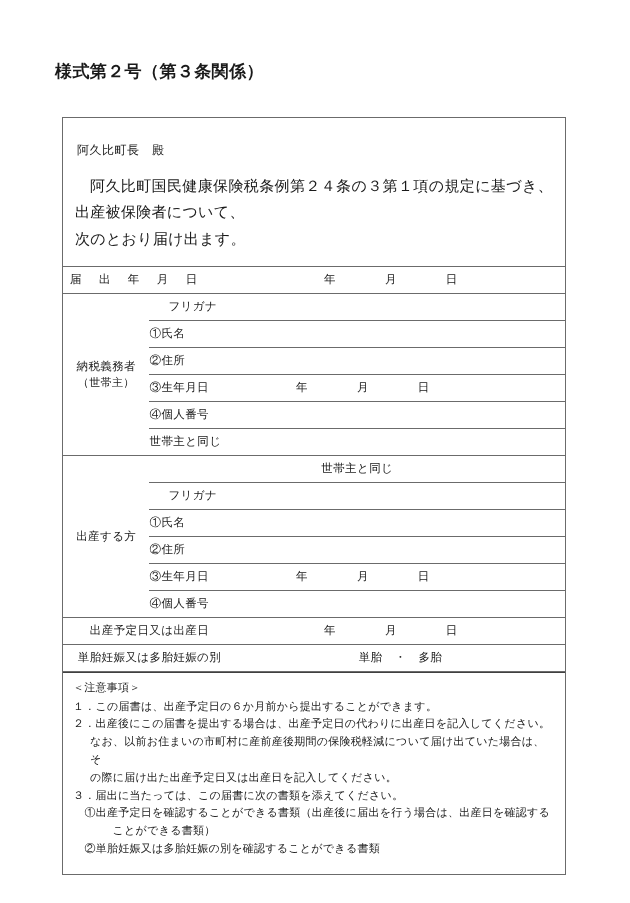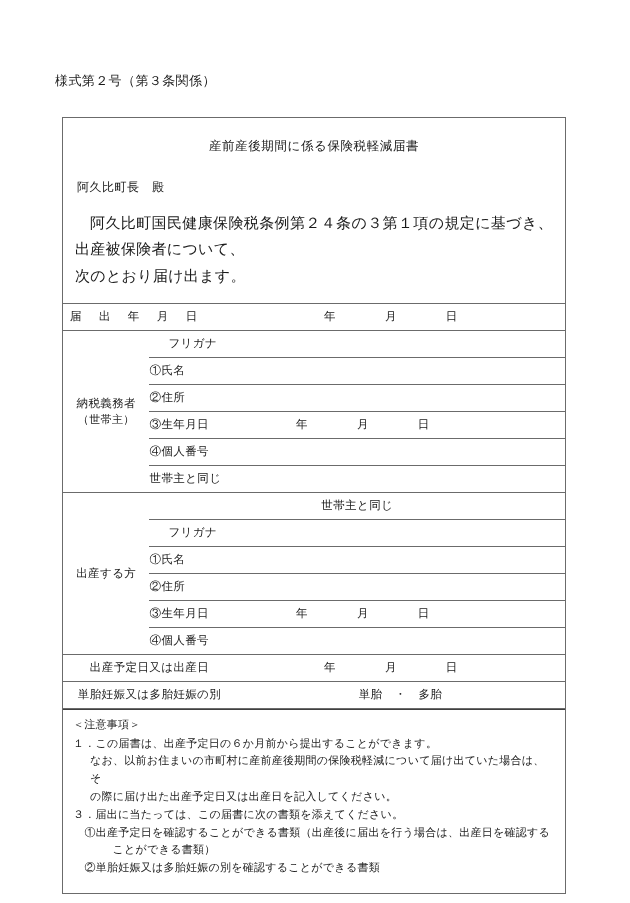--- a/index.html
+++ b/index.html
@@ -13,24 +13,25 @@
     position: relative;
     font-family: "Liberation Serif", "DejaVu Serif", serif;
     color: #1a1a1a;
     -webkit-font-smoothing: antialiased;
   }
 
   
   .form-number {
     position: absolute;
     left: 55px;
-    top: 72px;
-    font-size: 13px;
+    top: 60px;
+    font-size: 17px;
     letter-spacing: 0.4px;
     white-space: nowrap;
+    font-weight: bold;
   }
 
   
   .form-frame {
     position: absolute;
     left: 62px;
     top: 117px;
     width: 504px;
     border: 1px solid #6b6b6b;
     box-sizing: border-box;
@@ -146,21 +147,20 @@
   }
 </style>
 </head>
 <body>
 
 <div class="form-number">様式第２号（第３条関係）</div>
 
 <div class="form-frame">
 
   <div class="intro">
-    <div class="doc-title">産前産後期間に係る保険税軽減届書</div>
 
     <div class="addressee">阿久比町長　殿</div>
 
     <div class="statement">
       <span class="indent"></span><span>阿久比町国民健康保険税条例第２４条の３第１項の規定に基づき、出産被保険者について、</span><br><span>次のとおり届け出ます。</span>
     </div>
   </div>
 
   <table class="form-table">
     <tbody>
@@ -247,20 +247,21 @@
           <span class="twin-line"><span>単胎</span><span>・</span><span>多胎</span></span>
         </td>
       </tr>
 
     </tbody>
   </table>
 
   <div class="notes">
     <p class="notes-title">＜注意事項＞</p>
     <p class="note-item">１．この届書は、出産予定日の６か月前から提出することができます。</p>
+    <p class="note-item">２．出産後にこの届書を提出する場合は、出産予定日の代わりに出産日を記入してください。</p>
     <p class="note-cont">なお、以前お住まいの市町村に産前産後期間の保険税軽減について届け出ていた場合は、そ</p>
     <p class="note-cont">の際に届け出た出産予定日又は出産日を記入してください。</p>
     <p class="note-item">３．届出に当たっては、この届書に次の書類を添えてください。</p>
     <p class="note-sub">①出産予定日を確認することができる書類（出産後に届出を行う場合は、出産日を確認する</p>
     <p class="note-sub-cont">ことができる書類）</p>
     <p class="note-sub">②単胎妊娠又は多胎妊娠の別を確認することができる書類</p>
   </div>
 
 </div>
 

